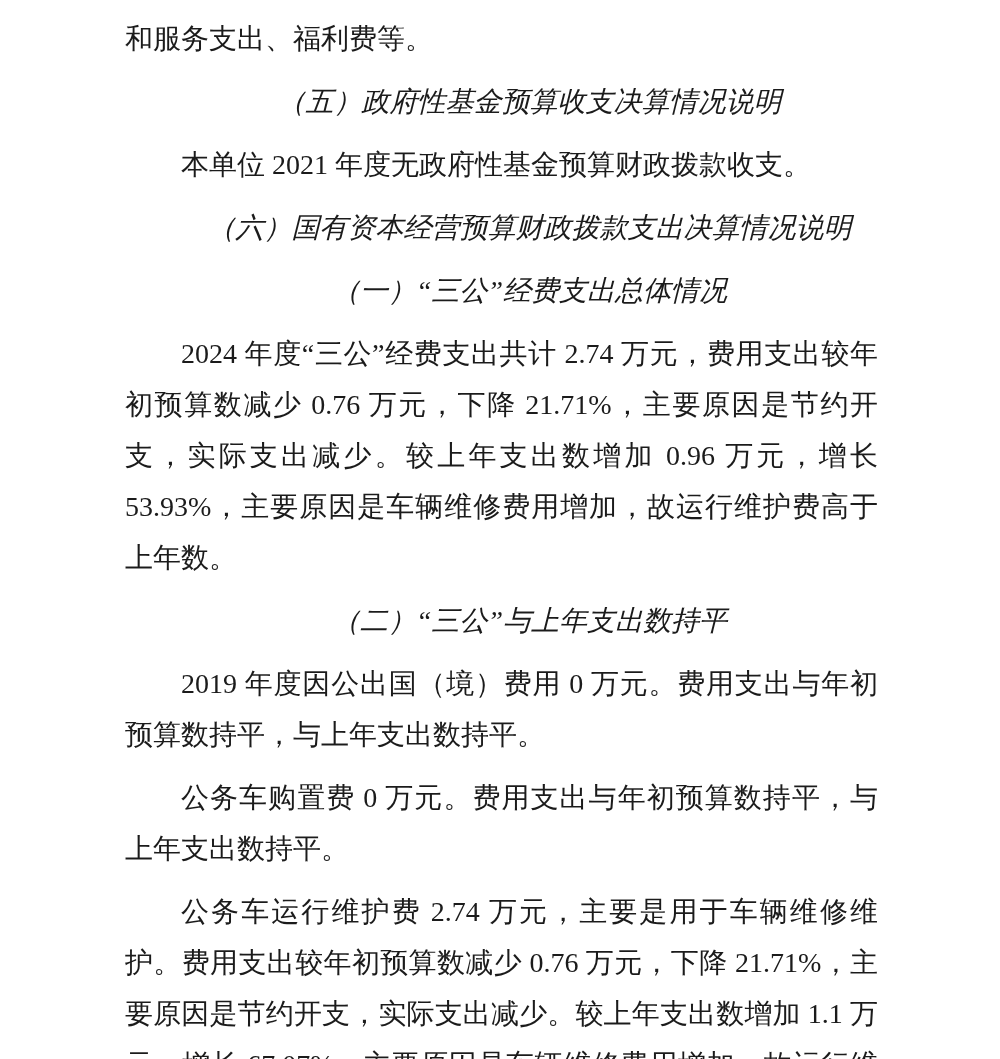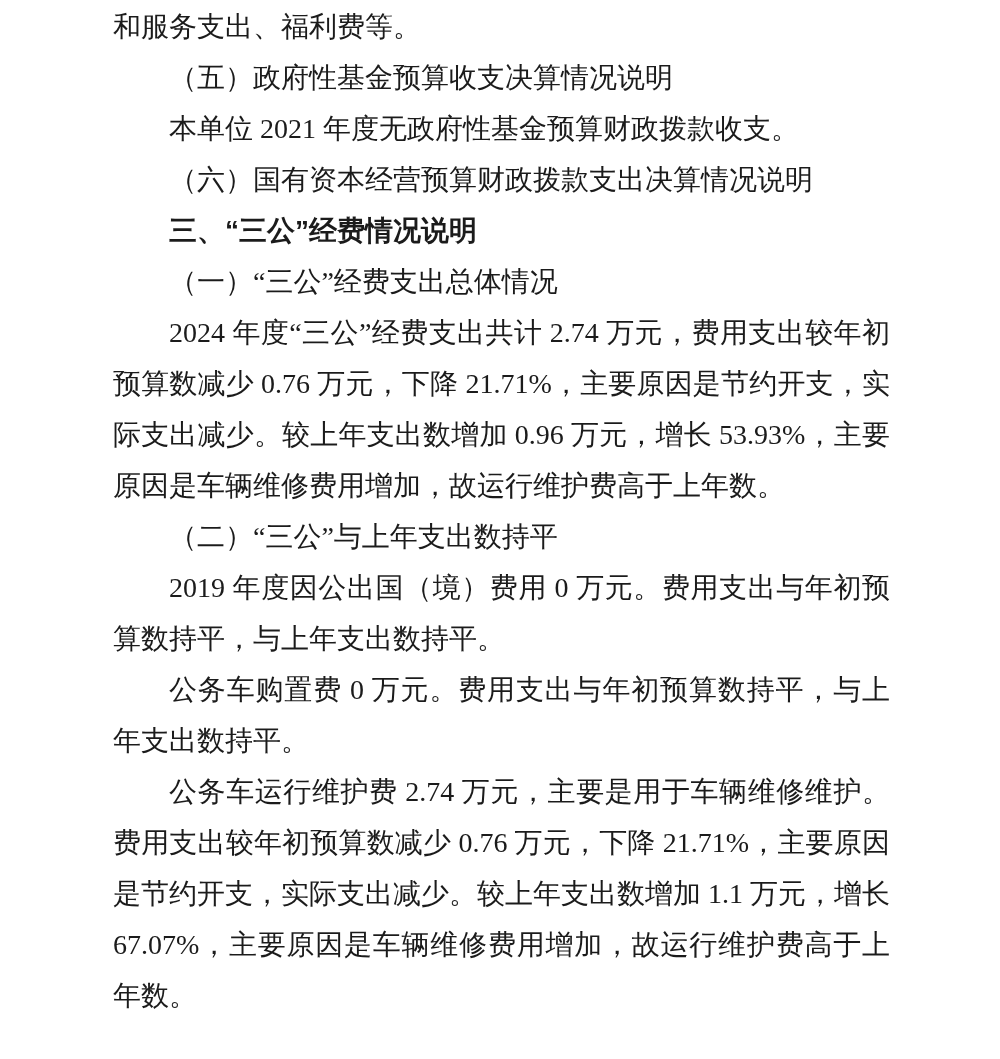--- a/index.html
+++ b/index.html
@@ -12,39 +12,38 @@
   }
   .doc {
     padding: 1px 110px 0 113px;
     font-family: "Liberation Serif", "DejaVu Serif", serif;
     font-size: 28px;
     line-height: 51px;
     color: #1b1b1b;
     text-align: justify;
   }
   .doc p {
-    margin: 0;
+    margin: 12px;
     text-indent: 2em;
   }
   .doc p.continuation { text-indent: 0; }
   .doc p.heading {
     font-family: "Liberation Sans", "DejaVu Sans", sans-serif;
     font-weight: bold;
     text-align: left;
   }
-  .doc p.subheading { text-align: left; }
+  .doc p.subheading { text-align: center; font-style: italic; }
 </style>
 </head>
 <body style="background: rgb(255, 255, 255);">
 
 <div class="doc" id="doc" style="color: rgb(27, 27, 27);">
     <p class="continuation">和服务支出、福利费等。</p>
     <p class="subheading">（五）政府性基金预算收支决算情况说明</p>
     <p class="body">本单位 2021 年度无政府性基金预算财政拨款收支。</p>
     <p class="subheading">（六）国有资本经营预算财政拨款支出决算情况说明</p>
-    <p class="heading">三、“三公”经费情况说明</p>
     <p class="subheading">（一）“三公”经费支出总体情况</p>
     <p class="body">2024 年度“三公”经费支出共计 2.74 万元，费用支出较年初预算数减少 0.76 万元，下降 21.71%，主要原因是节约开支，实际支出减少。较上年支出数增加 0.96 万元，增长 53.93%，主要原因是车辆维修费用增加，故运行维护费高于上年数。</p>
     <p class="subheading">（二）“三公”与上年支出数持平</p>
     <p class="body">2019 年度因公出国（境）费用 0 万元。费用支出与年初预算数持平，与上年支出数持平。</p>
     <p class="body">公务车购置费 0 万元。费用支出与年初预算数持平，与上年支出数持平。</p>
     <p class="body">公务车运行维护费 2.74 万元，主要是用于车辆维修维护。费用支出较年初预算数减少 0.76 万元，下降 21.71%，主要原因是节约开支，实际支出减少。较上年支出数增加 1.1 万元，增长 67.07%，主要原因是车辆维修费用增加，故运行维护费高于上年数。</p>
   </div>
 
 </body></html>

